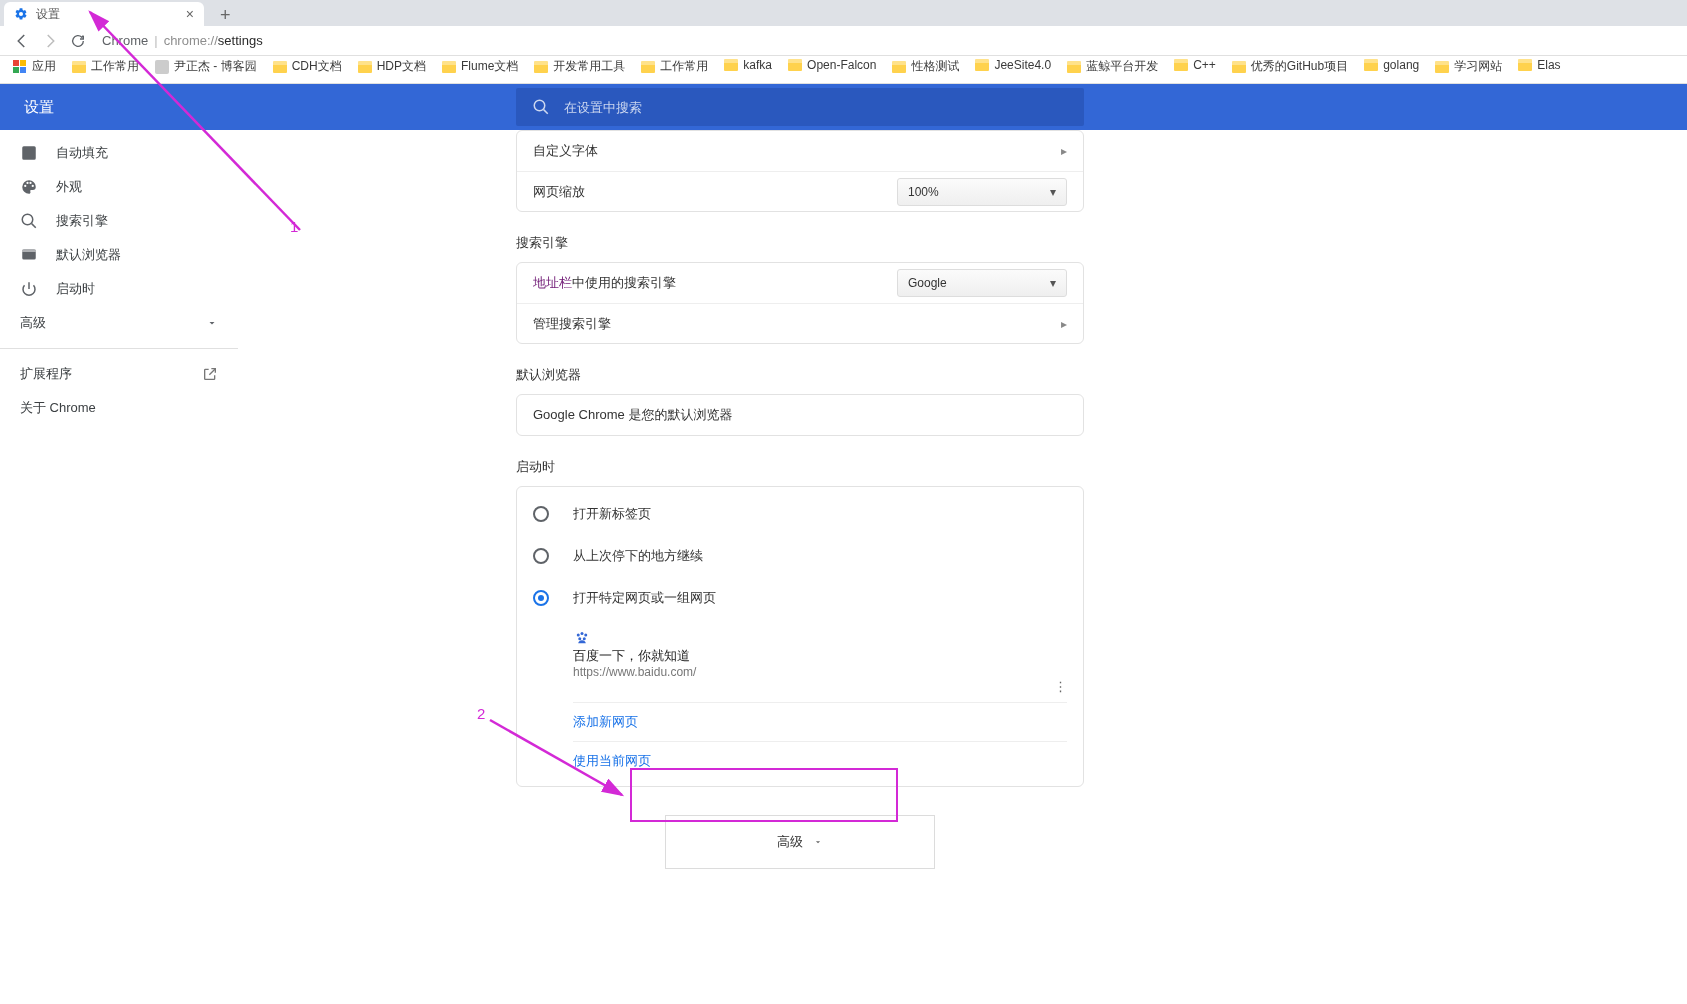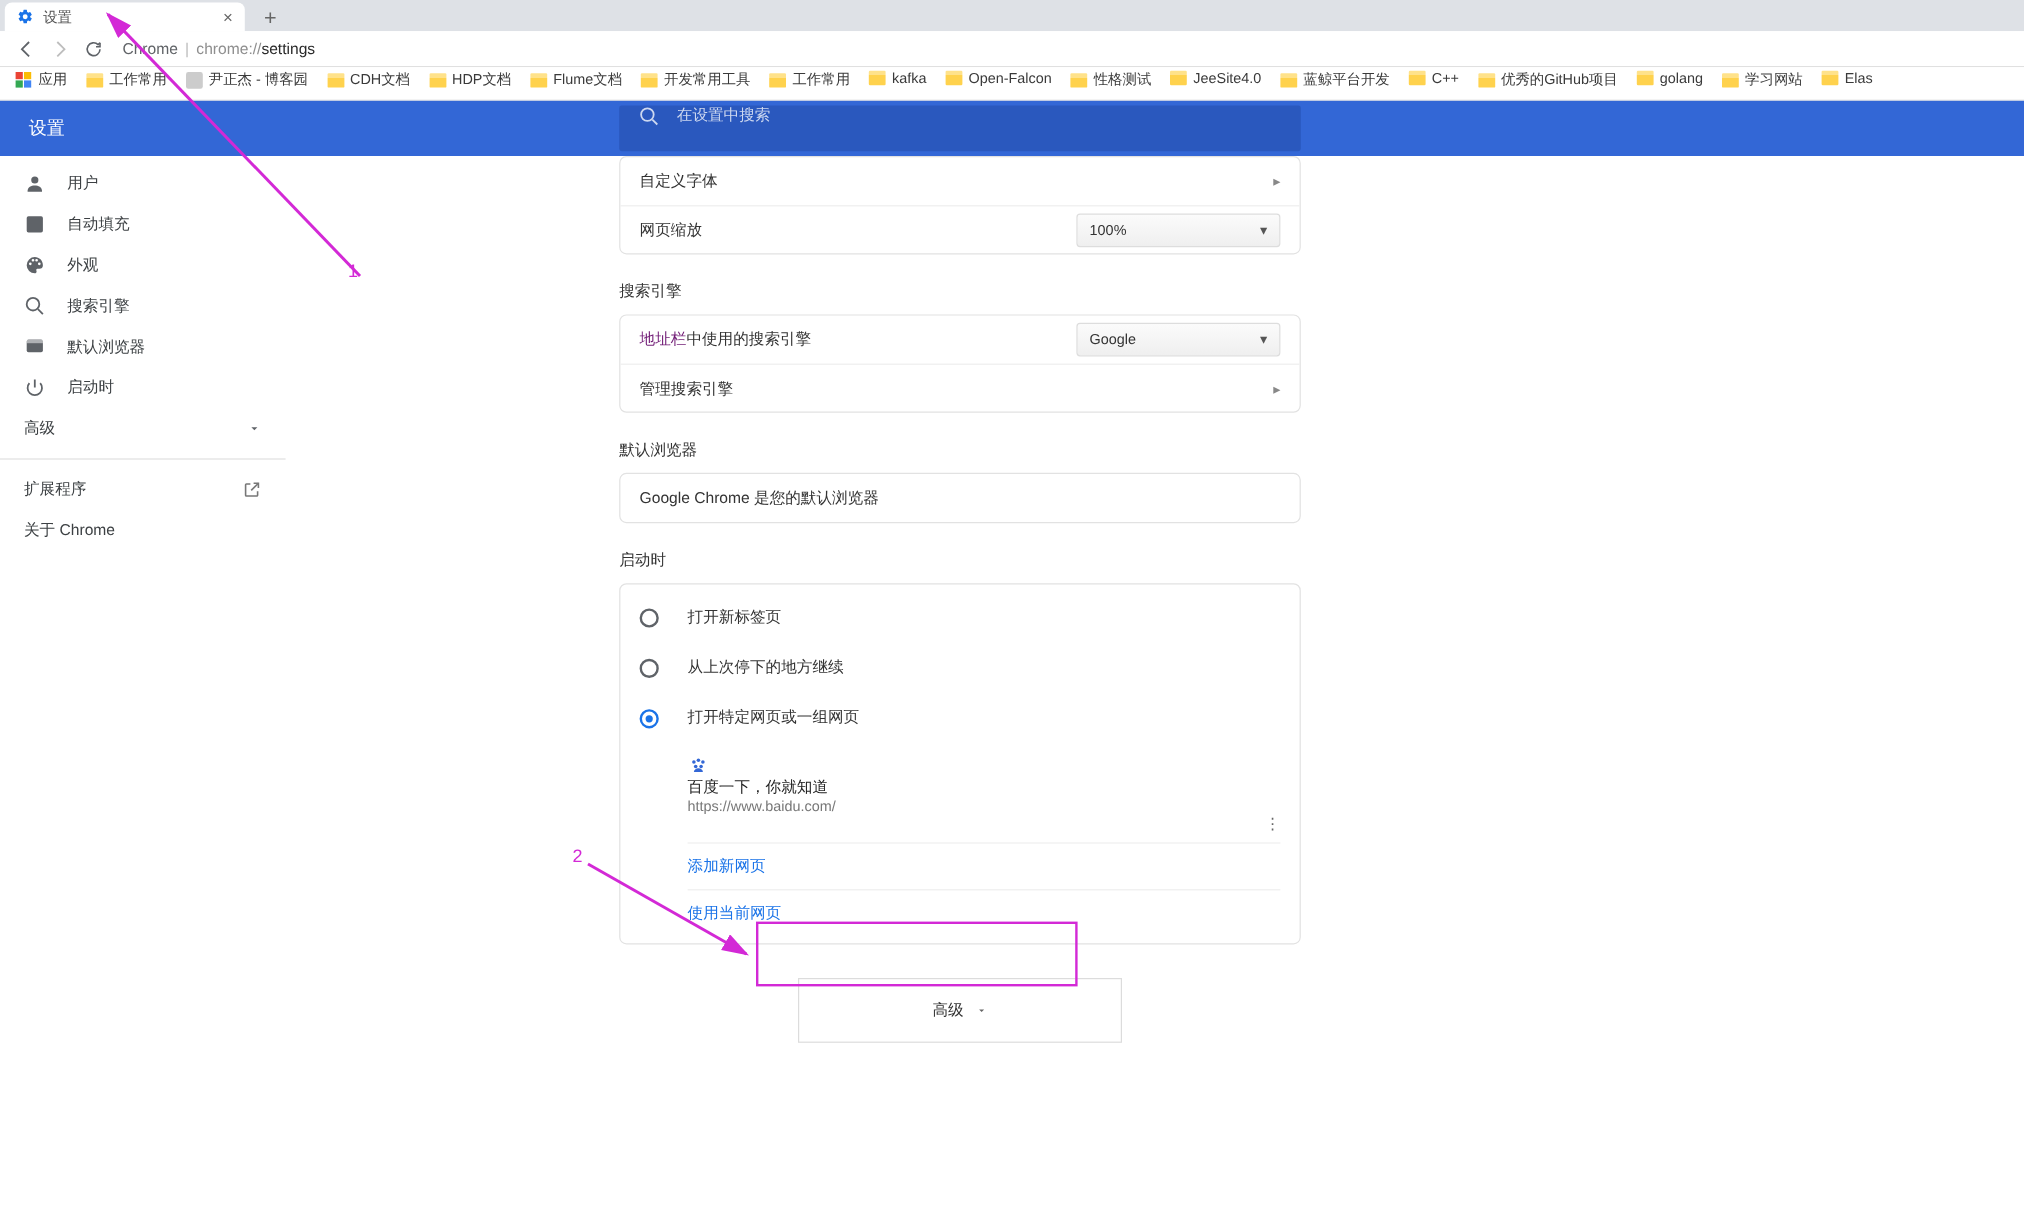--- a/index.html
+++ b/index.html
@@ -21,21 +21,21 @@
     .bookmarks { height:28px; background:#fff; display:flex; align-items:flex-start; padding:0 8px; gap:6px; border-bottom:1px solid #e0e0e0; font-size:12px; color:#3a3a3a;}
     .bmk { display:flex; align-items:center; gap:5px; padding:2px 5px; cursor:pointer; white-space:nowrap;}
     .folder-ic { width:14px; height:12px; background:linear-gradient(#ffe28a 30%, #ffd24d 30%); border-radius:1px;}
     .apps-ic { width:14px; height:14px; display:grid; grid-template-columns:repeat(2,6px); grid-template-rows:repeat(2,6px); gap:1px;}
     .apps-ic span:nth-child(1){background:#ea4335;} .apps-ic span:nth-child(2){background:#fbbc05;}
     .apps-ic span:nth-child(3){background:#34a853;} .apps-ic span:nth-child(4){background:#4285f4;}
     .fav { width:14px; height:14px; border-radius:2px;}
     
     .bluebar { height:46px; background:#3367d6; display:flex; align-items:center; color:#fff;}
     .bluebar-title { width:516px; padding-left:24px; font-size:15px;}
-    .searchbox { width:568px; height:38px; background:#2a58be; border-radius:2px; display:flex; align-items:flex-start; padding:0 16px; color:#cdd8f0;}
+    .searchbox { width:568px; height:38px; background:#2a58be; border-radius:2px; display:flex; align-items:center; padding:0 16px; color:#cdd8f0;}
     .searchbox .mag { margin-right:14px;}
     .searchbox input { background:transparent; border:none; outline:none; color:#fff; font-size:13px; flex:1;}
     .searchbox input::placeholder{color:#cdd8f0;}
     
     .workspace { display:flex; height:calc(1004px - 26px - 30px - 28px - 46px); background:#fff;}
     .sidebar { width:238px; background:#fff; padding-top:6px; font-size:13px; color:#3c4043;}
     .side-item { height:34px; display:flex; align-items:center; padding:0 20px; gap:18px; cursor:pointer;}
     .side-item .sic { width:18px; height:18px; color:#5f6368;}
     .side-sep { height:1px; background:#e0e0e0; margin:8px 0;}
     .side-adv { height:34px; display:flex; align-items:center; padding:0 20px; justify-content:space-between; cursor:pointer;}
@@ -43,21 +43,21 @@
     .ext-ic { color:#777;}
     
     .content { flex:1; padding:0 0 0 278px; height:100%; overflow:auto;}
     .card { width:568px; background:#fff; border:1px solid #e2e2e2; border-radius:6px;}
     .row { height:40px; display:flex; align-items:center; padding:0 16px; border-top:1px solid #eee; font-size:13px;}
     .row:first-child{border-top:none;gap:48px;}
     .row .arrow { margin-left:auto; color:#888; font-size:12px;}
     .dropdown { margin-left:auto; width:170px; height:28px; border:1px solid #ddd; border-radius:3px; background:linear-gradient(#fbfbfb,#efefef); display:flex; align-items:center; padding:0 10px; font-size:12px; color:#333; position:relative; cursor:pointer;}
     .dropdown .dd-caret{ margin-left:auto; color:#555;}
     .section-title { font-size:13px; color:#333; margin:22px 0 10px 0;}
-    .radio-row { display:flex; align-items:flex-end; padding:12px 16px; font-size:13px;}
+    .radio-row { display:flex; align-items:center; padding:12px 16px; font-size:13px;}
     .radio { width:16px; height:16px; border:2px solid #5f6368; border-radius:50%; margin-right:24px; position:relative;}
     .radio.checked { border-color:#1a73e8;}
     .radio.checked::after{content:""; position:absolute; inset:3px; background:#1a73e8; border-radius:50%;}
     .startup-page { display:flex; align-items:flex-start; padding:8px 16px 8px 56px;flex-direction:column;}
     .paw-ic { width:18px; height:18px; margin-right:14px; color:#3367d6; flex:none; margin-top:2px;}
     .sp-title { font-size:13px; color:#222;}
     .sp-url { font-size:12px; color:#777;}
     .kebab { margin-left:auto; color:#666; cursor:pointer;}
     .linkbtn { color:#1a73e8; font-size:13px; padding:10px 16px 10px 56px; cursor:pointer;}
     .addr-link { color:#701a75;}
@@ -179,27 +179,20 @@
     <svg class="mag" width="18" height="18" viewBox="0 0 24 24" fill="none" stroke="#cdd8f0" stroke-width="2">
         <circle cx="10" cy="10" r="7"></circle>
         <path d="M21 21l-5.5-5.5"></path>
       </svg>
     <input placeholder="在设置中搜索" style="">
   </div>
 </div>
 
 <div class="workspace">
   <div class="sidebar">
-    <div class="side-item">
-      <svg class="sic" viewBox="0 0 24 24" fill="#5f6368">
-          <circle cx="12" cy="8" r="4"></circle>
-          <path d="M4 20c0-4 4-6 8-6s8 2 8 6v1H4z"></path>
-        </svg>
-      <span>用户</span>
-    </div>
     <div class="side-item">
       <svg class="sic" viewBox="0 0 24 24" fill="#5f6368">
           <path d="M5 3h14a2 2 0 0 1 2 2v14a2 2 0 0 1-2 2H5a2 2 0 0 1-2-2V5a2 2 0 0 1 2-2zM7 8h10v2H7zm0 4h10v2H7zm0 4h7v2H7z"></path>
         </svg>
       <span>自动填充</span>
     </div>
     <div class="side-item">
       <svg class="sic" viewBox="0 0 24 24" fill="#5f6368">
           <path d="M12 3a9 9 0 0 0 0 18c1.3 0 2-.9 2-2 0-.6-.4-1-.4-1.6 0-1 .8-1.4 1.6-1.4H17a4 4 0 0 0 4-4c0-5-4-9-9-9Zm-5 9a1.5 1.5 0 1 1 0-3 1.5 1.5 0 0 1 0 3Zm3-4a1.5 1.5 0 1 1 0-3 1.5 1.5 0 0 1 0 3Zm4 0a1.5 1.5 0 1 1 0-3 1.5 1.5 0 0 1 0 3Zm3 4a1.5 1.5 0 1 1 0-3 1.5 1.5 0 0 1 0 3Z"></path>
         </svg>

